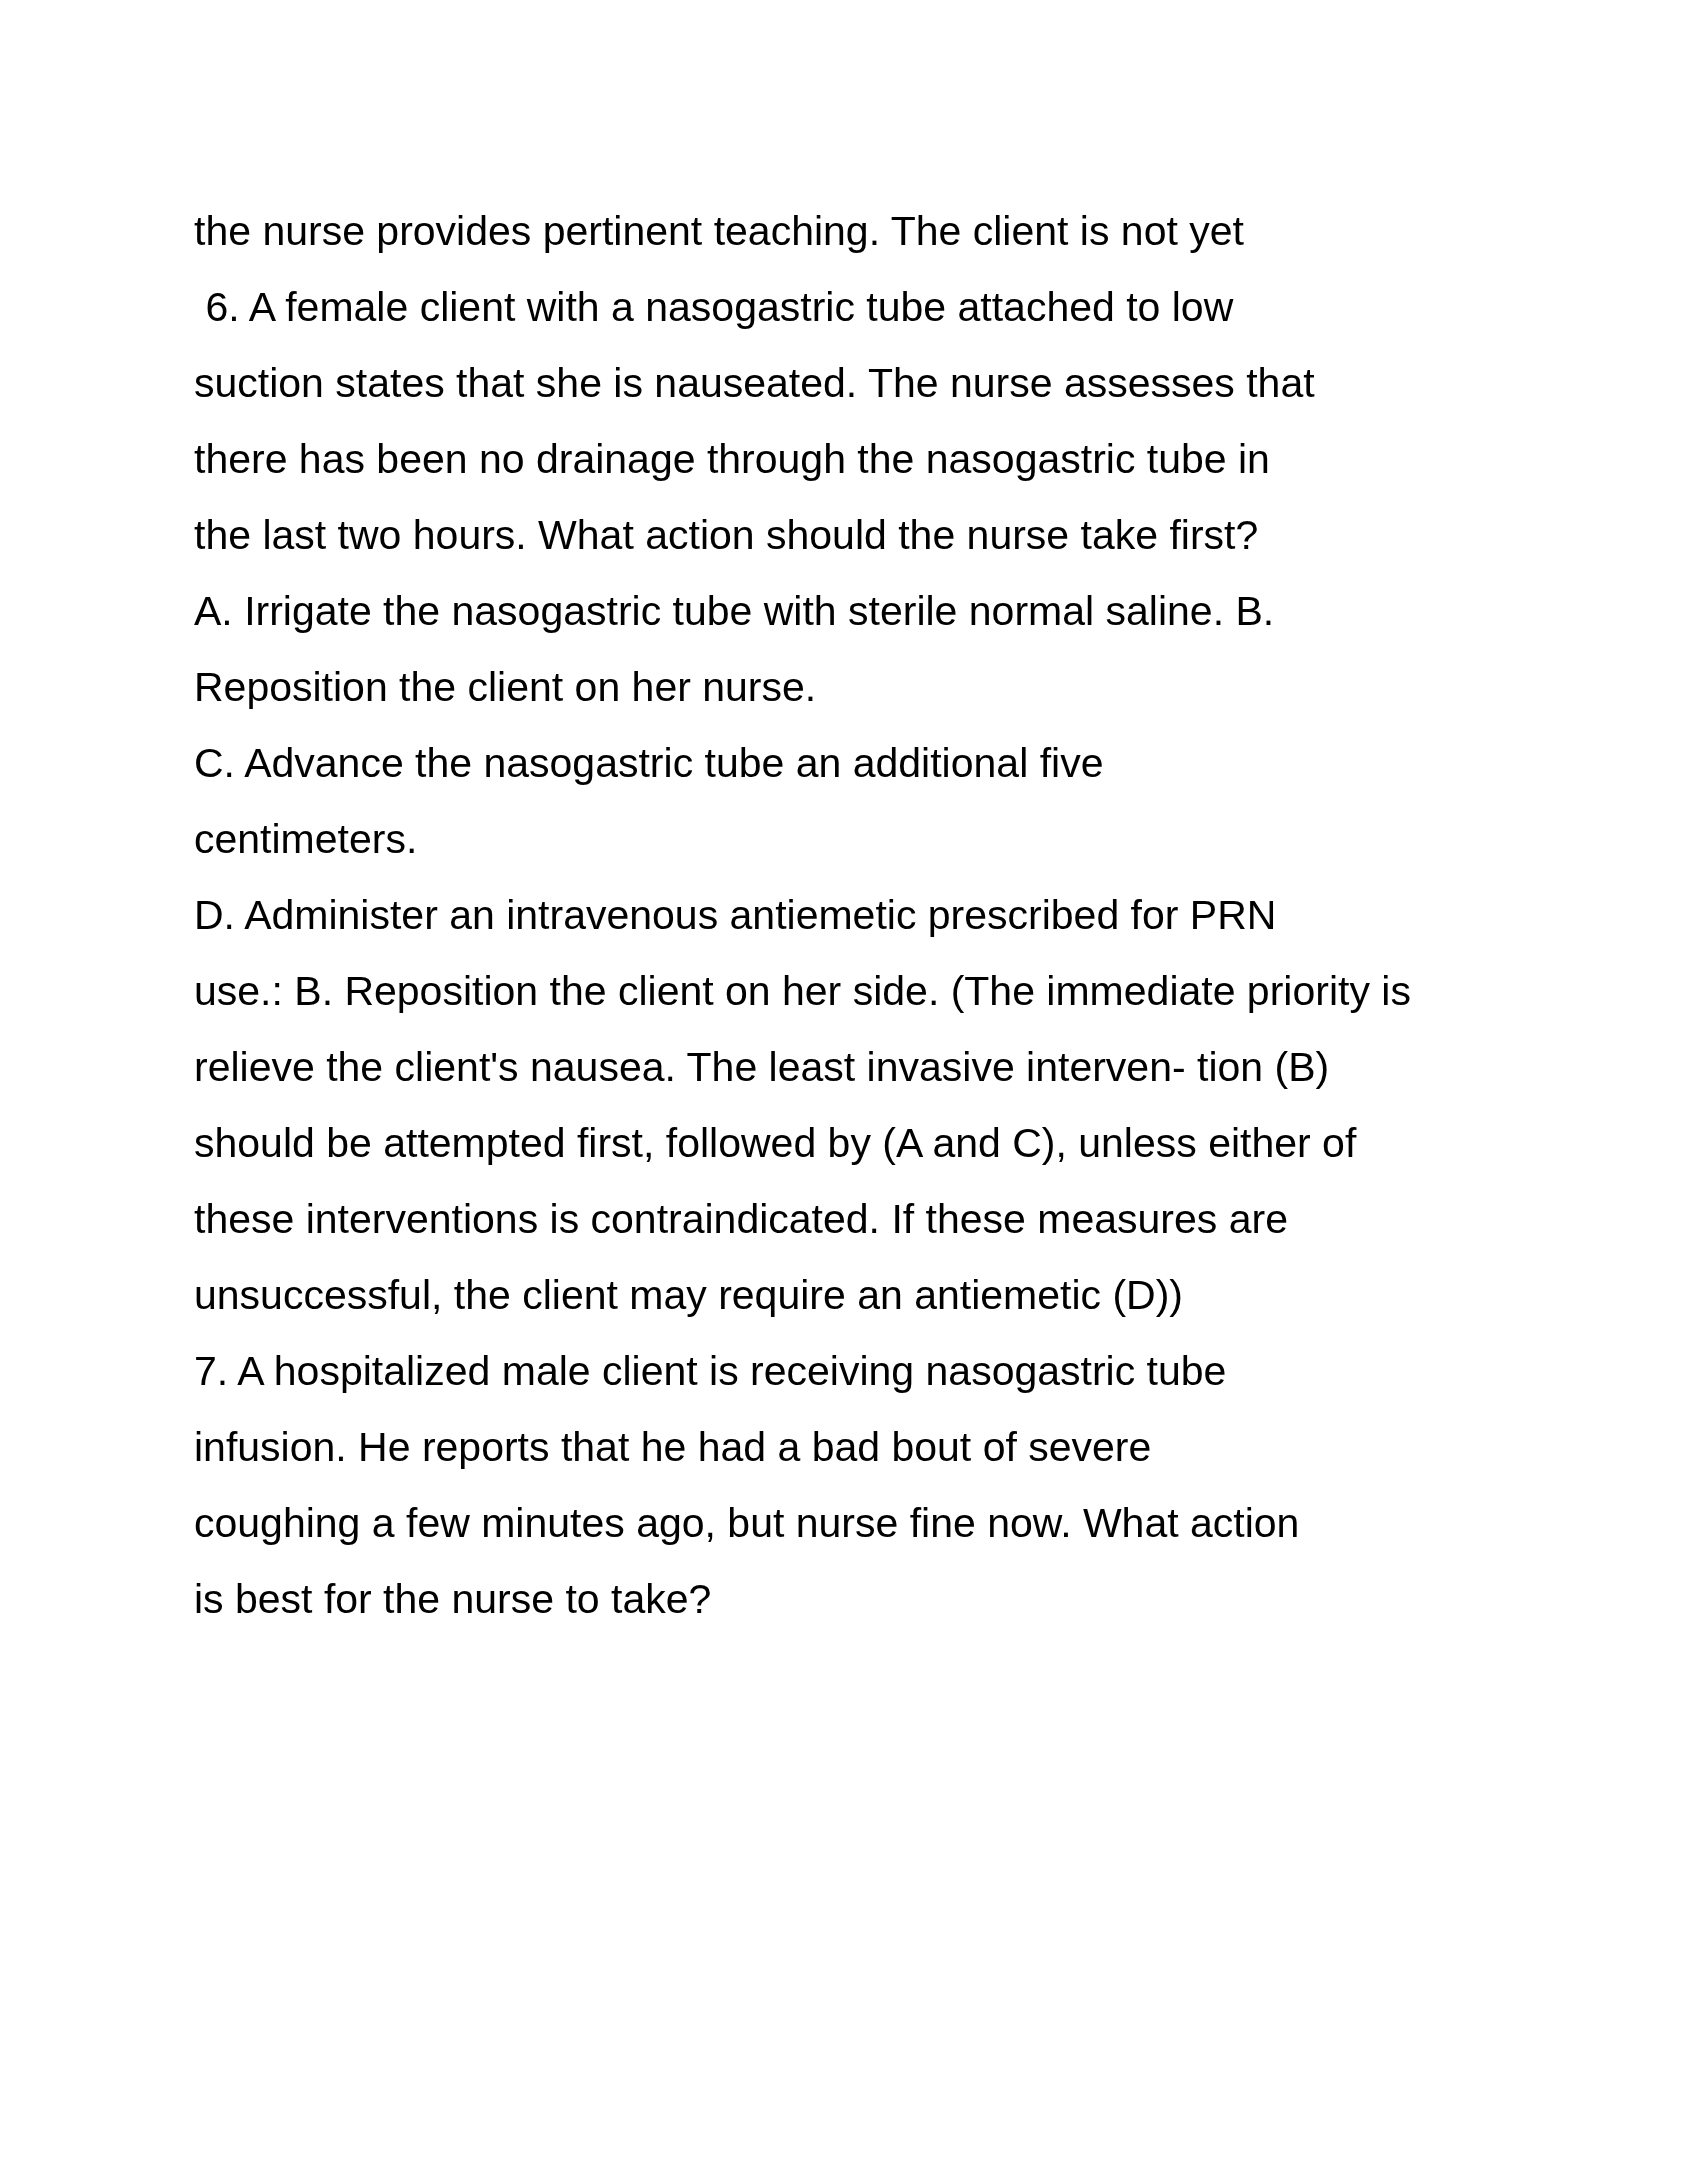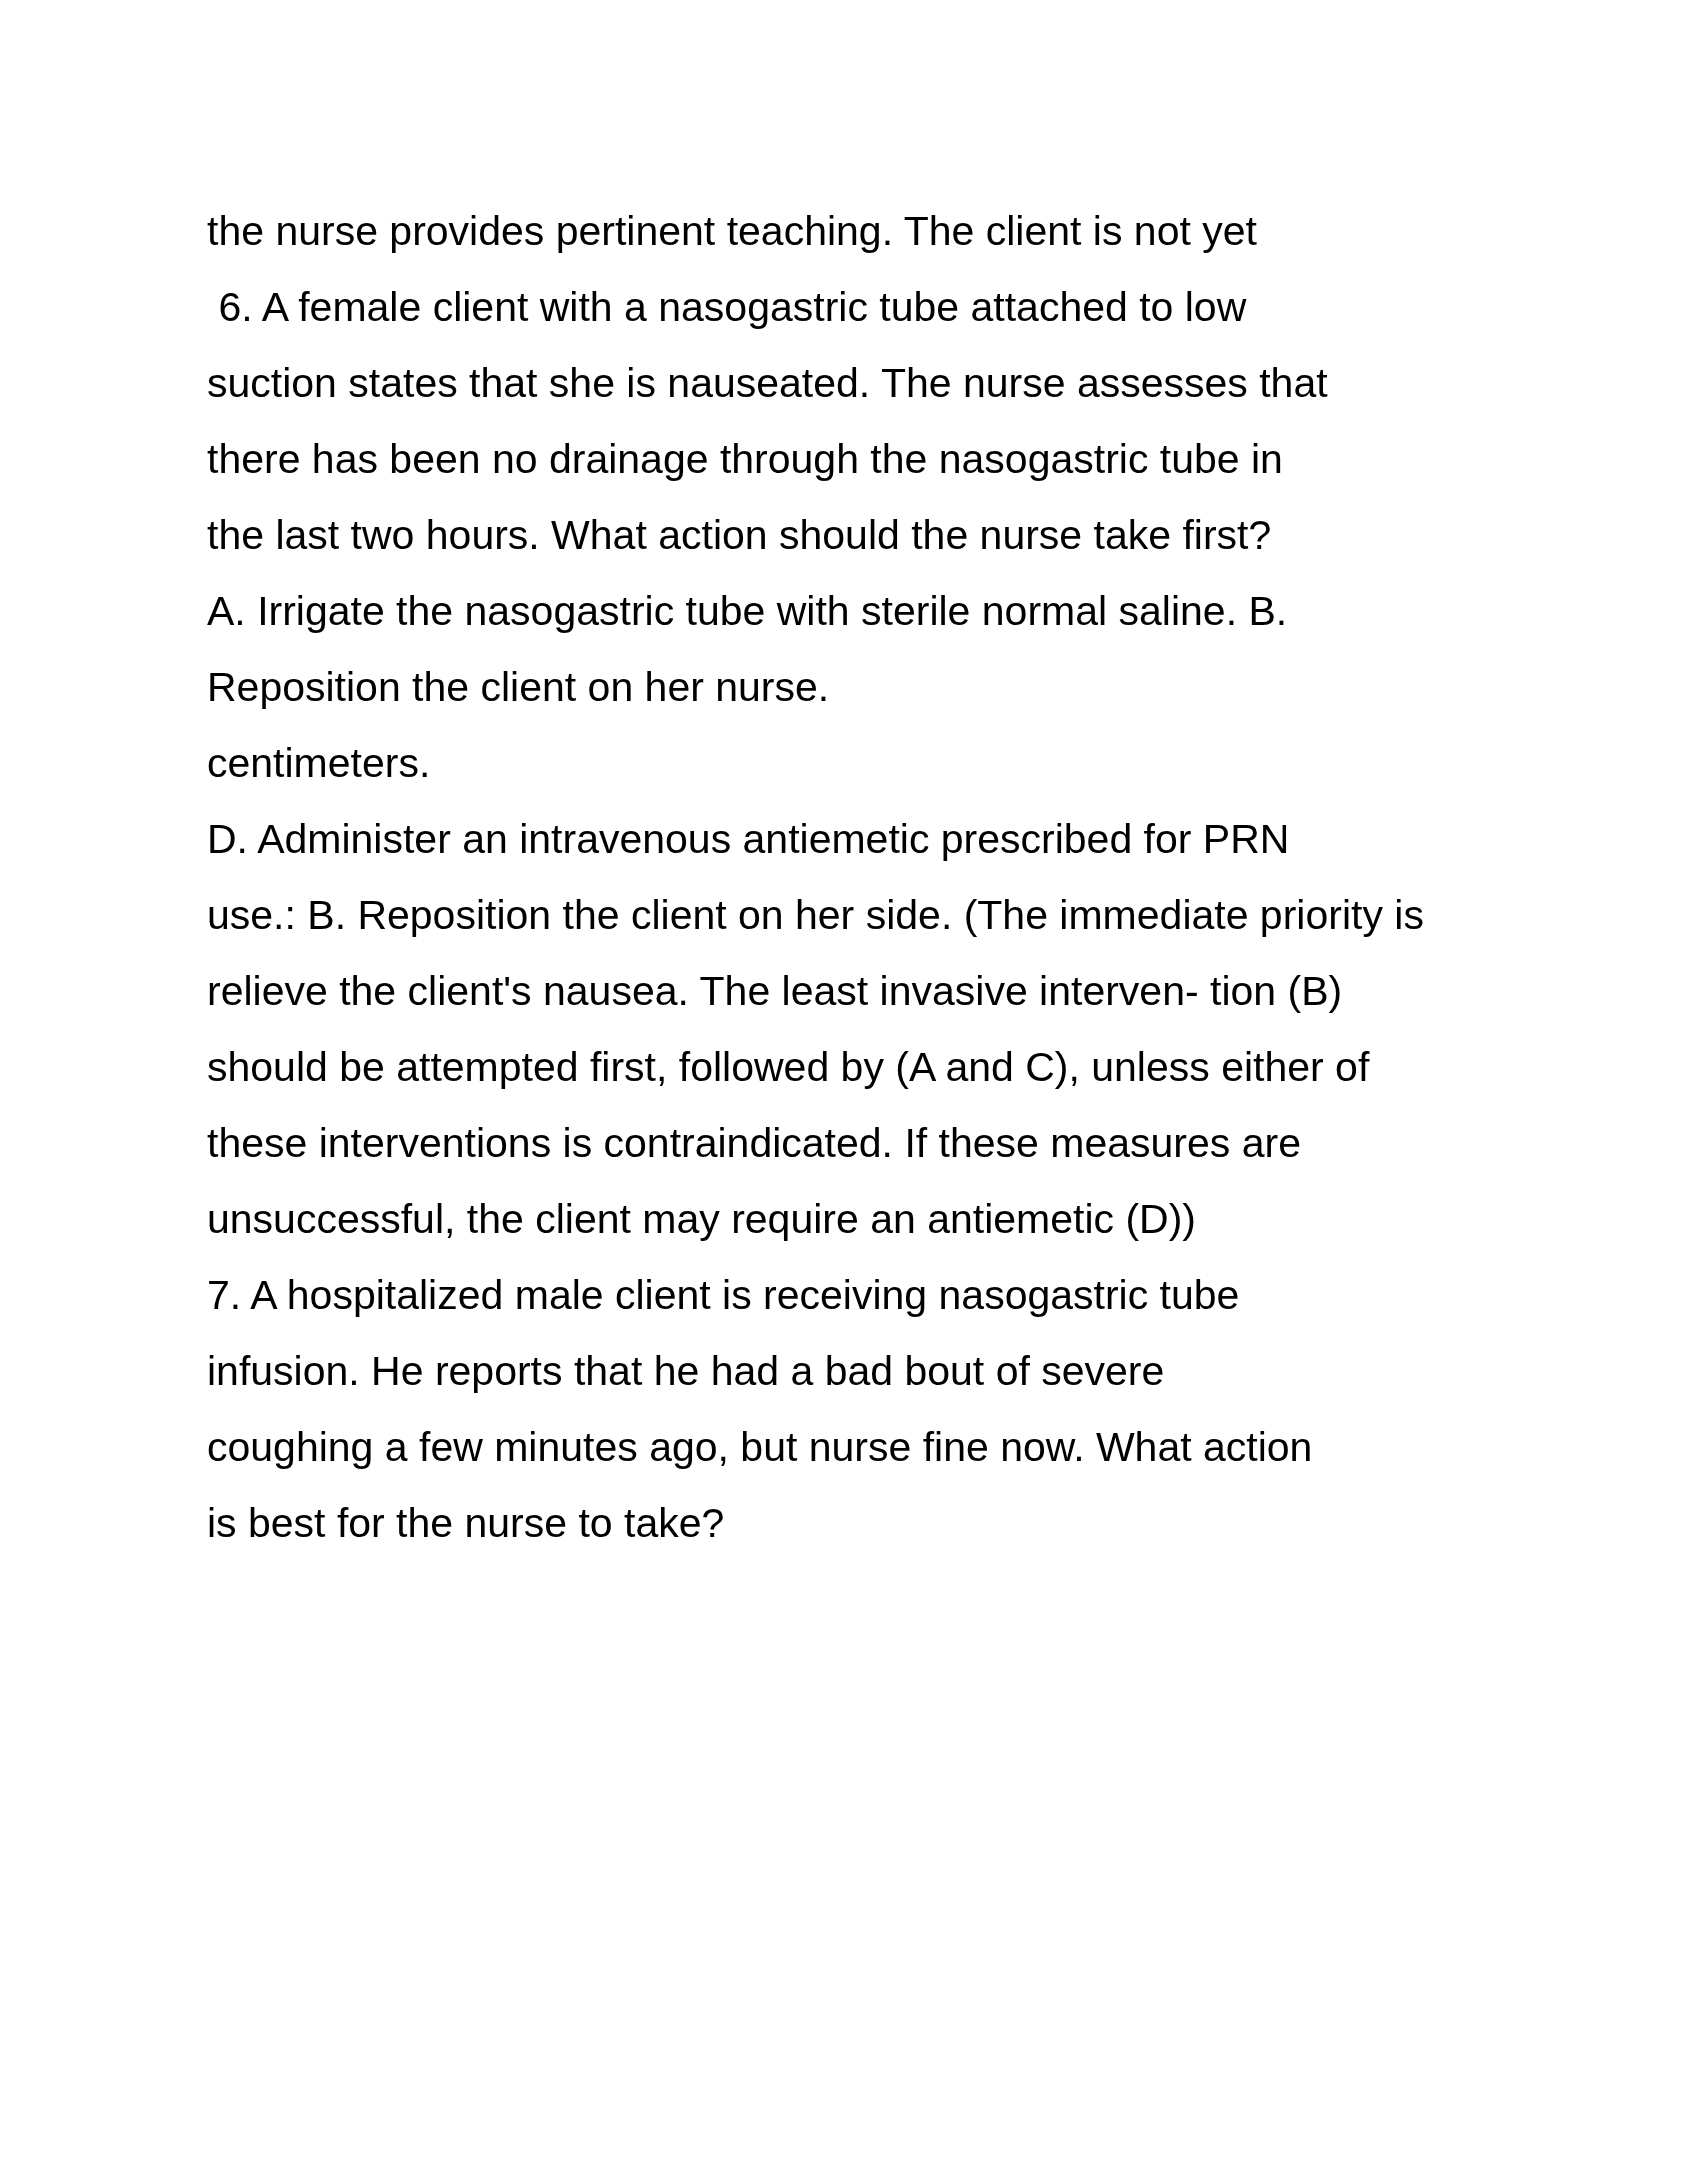--- a/index.html
+++ b/index.html
@@ -1,19 +1,19 @@
 <!DOCTYPE html>
 <html><head>
 <meta charset="utf-8">
 <style>
   html, body { margin: 0; padding: 0; background: #ffffff; }
   body { width: 1683px; height: 2178px; position: relative; overflow: hidden; }
   .page {
     position: absolute;
-    left: 207px;
+    left: 194px;
     top: 193px;
     width: 1307px;
     font-family: "Liberation Sans", sans-serif;
     font-size: 41px;
     line-height: 76px;
     color: #000000;
   }
   .line { white-space: nowrap; display: block; height: 76px; }
   .b { font-weight: normal; }
   .n { font-weight: normal; }
@@ -22,20 +22,21 @@
 <body>
 
 <div class="page">
   <span class="line"><span class="n">the nurse provides pertinent teaching. The client is not yet</span></span>
   <span class="line" style="white-space:pre"><span class="n"> 6. </span><span class="b">A female client with a nasogastric tube attached to low</span></span>
   <span class="line"><span class="b">suction states that she is nauseated. The nurse assesses that</span></span>
   <span class="line"><span class="b">there has been no drainage through the nasogastric tube in</span></span>
   <span class="line"><span class="b">the last two hours. What action should the nurse take first?</span></span>
   <span class="line"><span class="b">A. Irrigate the nasogastric tube with sterile normal saline. B.</span></span>
   <span class="line"><span class="b">Reposition the client on her nurse.</span></span>
+  <span class="line"><span class="b">C. Advance the nasogastric tube an additional five</span></span>
   <span class="line"><span class="b">centimeters.</span></span>
   <span class="line"><span class="b">D. Administer an intravenous antiemetic prescribed for PRN</span></span>
   <span class="line" style="white-space:pre"><span class="b">use.: </span><span class="n">B. Reposition the client on her side. (The immediate priority is</span></span>
   <span class="line"><span class="n">relieve the client's nausea. The least invasive interven- tion (B)</span></span>
   <span class="line"><span class="n">should be attempted first, followed by (A and C), unless either of</span></span>
   <span class="line"><span class="n">these interventions is contraindicated. If these measures are</span></span>
   <span class="line"><span class="n">unsuccessful, the client may require an antiemetic (D))</span></span>
   <span class="line" style="white-space:pre"><span class="n">7. </span><span class="b">A hospitalized male client is receiving nasogastric tube</span></span>
   <span class="line"><span class="b">infusion. He reports that he had a bad bout of severe</span></span>
   <span class="line"><span class="b">coughing a few minutes ago, but nurse fine now. What action</span></span>

